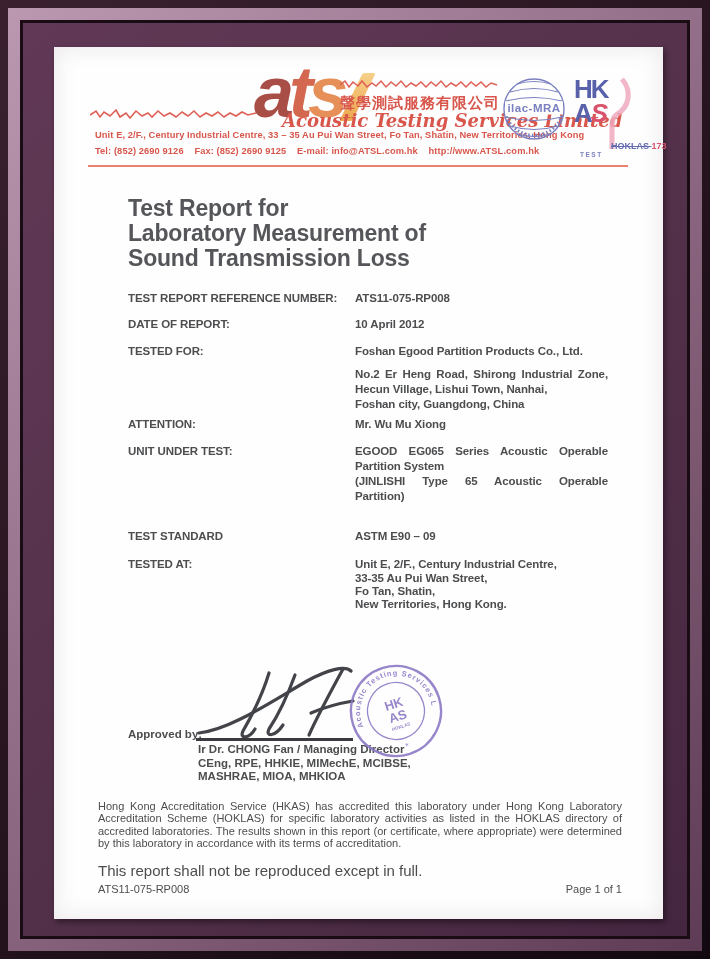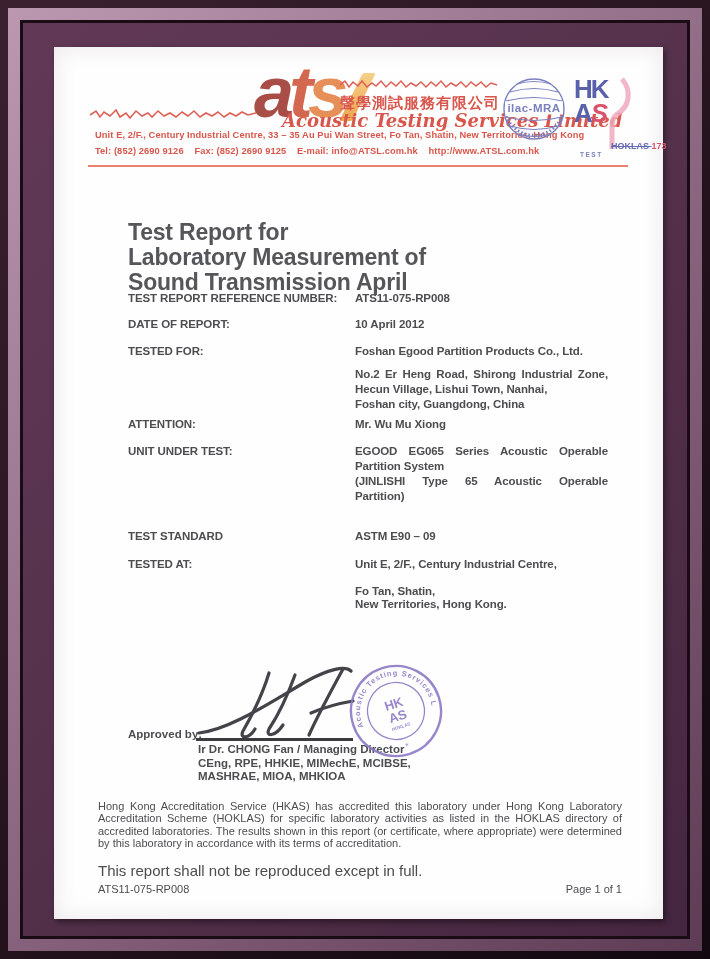--- a/index.html
+++ b/index.html
@@ -22,21 +22,21 @@
   .rule{left:34px;top:118px;width:540px;height:2.4px;background:var(--rule-salmon);}
   
   .hkas{left:520px;top:30px;width:62px;height:84px;}
   .hkas .row1{position:absolute;left:0;top:0;font-size:26px;font-weight:900;letter-spacing:-2px;color:var(--hkas-blue);line-height:24px;}
   .hkas .row2{position:absolute;left:0;top:23px;font-size:26px;font-weight:900;letter-spacing:-2px;color:var(--hkas-blue);line-height:26px;}
   .hkas .sred{color:var(--hkas-red);font-style:italic;}
   .hkas .hoklas{position:absolute;left:0;top:64px;font-size:9px;font-weight:900;color:#666cb3;text-decoration:line-through;white-space:nowrap;padding-left:37px;}
   .hkas .h173{color:var(--hkas-red);text-decoration:none;display:inline-block;}
   .hkas .test{position:absolute;left:6px;top:74px;font-size:6.5px;font-weight:bold;color:#7d82bd;letter-spacing:1.5px;}
   
-  .title{left:74px;top:149px;font-size:23px;font-weight:bold;color:var(--title-ink);line-height:25px;letter-spacing:-.2px;margin-top:24px;}
+  .title{left:74px;top:149px;font-size:23px;font-weight:bold;color:var(--title-ink);line-height:25px;letter-spacing:-.2px;}
   
   .lbl{position:absolute;left:74px;font-size:11.5px;font-weight:bold;color:var(--ink);letter-spacing:-.1px;white-space:nowrap;}
   .val{position:absolute;left:301px;width:253px;font-size:11.5px;font-weight:bold;color:var(--ink);letter-spacing:-.1px;}
   .just{text-align:justify;text-align-last:justify;}
   
   .approved{left:74px;top:681px;font-size:11.5px;font-weight:bold;color:var(--ink);}
   .sig-line{left:142px;top:691px;width:157px;height:2.5px;background:#3a3a3f;}
   .sig-name{left:144px;top:696px;font-size:11.5px;font-weight:bold;color:var(--ink);line-height:13.5px;}
   .stamp{left:294px;top:616px;opacity:.88;}
   
@@ -93,21 +93,21 @@
     </svg>
     <div class="row1">HK</div>
     <div class="row2"><span>A</span><span class="sred">S</span></div>
     <div class="hoklas"><span>HOKLAS</span> <span class="h173">173</span></div>
     <div class="test">TEST</div>
   </div>
 
   <div class="abs title">
     <div>Test Report for</div>
     <div>Laboratory Measurement of</div>
-    <div>Sound Transmission April</div>
+    <div>Sound Transmission Loss</div>
   </div>
 
   <div class="lbl" style="top:245px">TEST REPORT REFERENCE NUMBER:</div>
   <div class="val" style="top:245px">ATS11-075-RP008</div>
 
   <div class="lbl" style="top:271px">DATE OF REPORT:</div>
   <div class="val" style="top:271px">10 April 2012</div>
 
   <div class="lbl" style="top:298px">TESTED FOR:</div>
   <div class="val" style="top:298px">Foshan Egood Partition Products Co., Ltd.</div>
@@ -123,20 +123,21 @@
   <div class="val just" style="top:398px">EGOOD EG065 Series Acoustic Operable</div>
   <div class="val" style="top:413px">Partition System</div>
   <div class="val just" style="top:428px">(JINLISHI Type 65 Acoustic Operable</div>
   <div class="val" style="top:443px">Partition)</div>
 
   <div class="lbl" style="top:483px">TEST STANDARD</div>
   <div class="val" style="top:483px">ASTM E90 – 09</div>
 
   <div class="lbl" style="top:511px">TESTED AT:</div>
   <div class="val" style="top:511px">Unit E, 2/F., Century Industrial Centre,</div>
+  <div class="val" style="top:525px">33-35 Au Pui Wan Street,</div>
   <div class="val" style="top:538px">Fo Tan, Shatin,</div>
   <div class="val" style="top:551px">New Territories, Hong Kong.</div>
 
   <div class="abs approved">Approved by:</div>
 
   <svg class="abs" style="left:141px;top:612px" width="162" height="82" viewBox="0 0 162 82">
     <g fill="none" stroke="var(--signature-ink)" stroke-width="3.2" stroke-linecap="round">
       <path d="M4,74 C36,70 74,44 112,22 C132,11 150,6 156,12"></path>
       <path d="M74,14 C68,34 56,58 48,72 C44,80 54,80 60,70"></path>
       <path d="M100,16 C92,38 82,58 74,70 C70,78 80,78 88,66"></path>

